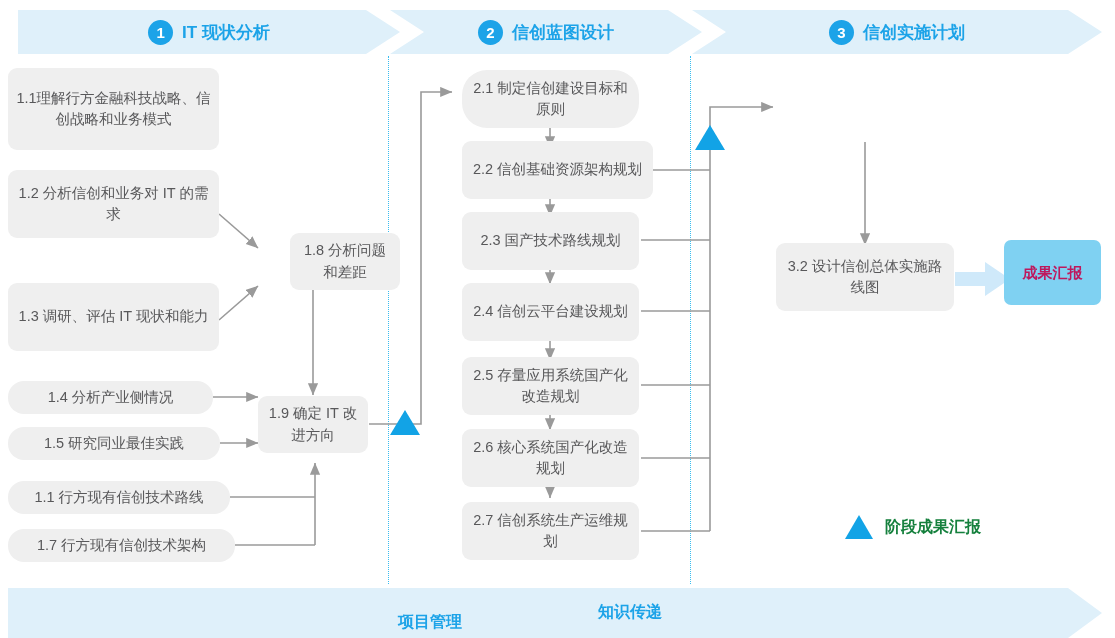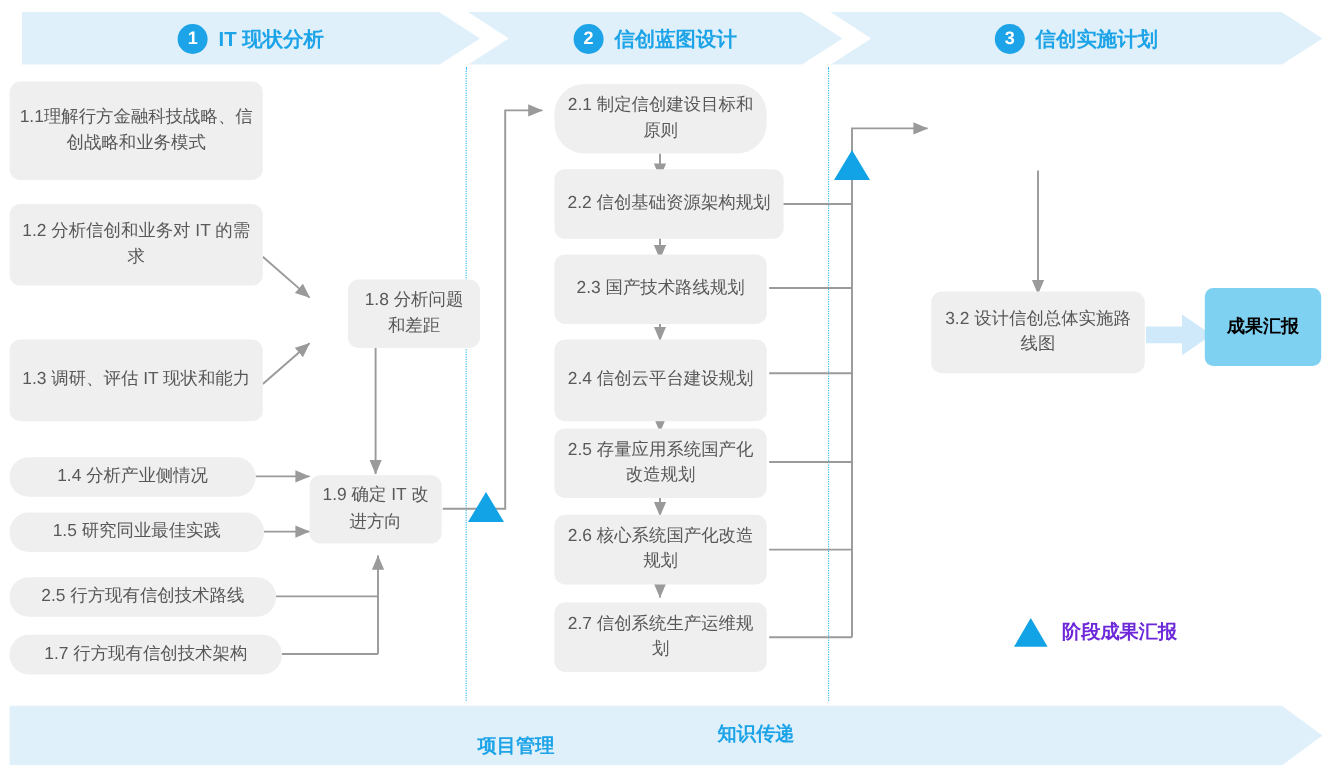--- a/index.html
+++ b/index.html
@@ -51,21 +51,21 @@
     text-align:center;
     padding:4px 7px;
   }
   .node.pill { border-radius:16px; }
 
   
   .deliver {
     position:absolute;
     background:#7fd1f2;
     border-radius:7px;
-    color:#000000;
+    color:#be185d;
     font-size:15px;
     font-weight:bold;
     line-height:1.3;
     display:flex;
     align-items:center;
     justify-content:center;
     text-align:center;
   }
 
   
@@ -75,21 +75,21 @@
     border-left:15px solid transparent;
     border-right:15px solid transparent;
     border-bottom:25px solid #12a3e6;
   }
   .tri.sm {
     border-left-width:14px; border-right-width:14px; border-bottom-width:24px;
   }
 
   
   .legend { position:absolute; display:flex; align-items:center; gap:12px; }
-  .legend .ltxt { color:#6d28d9; font-size:16px; font-weight:bold; white-space:nowrap; }
+  .legend .ltxt { color:#15803d; font-size:16px; font-weight:bold; white-space:nowrap; }
 
   
   .footbar { position:absolute; left:0; top:588px; width:1115px; height:50px; }
   .foot-label {
     position:absolute;
     color:#1ca3e8; font-size:16px; font-weight:bold; white-space:nowrap;
   }
 
   
   .divider {
@@ -174,30 +174,30 @@
     <g>
       <path d="M955,272 L985,272 L985,262 L1010,279 L985,296 L985,286 L955,286 z" fill="#cfe9fa"></path>
     </g>
   </svg>
 
   <div class="node" style="left:8px; top:68px; width:211px; height:82px;">1.1理解行方金融科技战略、信创战略和业务模式</div>
   <div class="node" style="left:8px; top:170px; width:211px; height:68px;">1.2 分析信创和业务对 IT 的需求</div>
   <div class="node" style="left:8px; top:283px; width:211px; height:68px;">1.3 调研、评估 IT 现状和能力</div>
   <div class="node pill" style="left:8px; top:381px; width:205px; height:33px;">1.4 分析产业侧情况</div>
   <div class="node pill" style="left:8px; top:427px; width:212px; height:33px;">1.5 研究同业最佳实践</div>
-  <div class="node pill" style="left:8px; top:481px; width:222px; height:33px;">2.5 行方现有信创技术路线</div>
+  <div class="node pill" style="left:8px; top:481px; width:222px; height:33px;">1.1 行方现有信创技术路线</div>
   <div class="node pill" style="left:8px; top:529px; width:227px; height:33px;">1.7 行方现有信创技术架构</div>
 
   <div class="node" style="left:258px; top:233px; width:110px; height:57px;margin-left:32px;">1.8 分析问题和差距</div>
   <div class="node" style="left:258px; top:396px; width:110px; height:57px;text-align:center;">1.9 确定 IT 改进方向</div>
 
   <div class="node" style="left:462px; top:70px; width:177px; height:58px;border-radius:25px;">2.1 制定信创建设目标和原则</div>
   <div class="node" style="left:462px; top:141px; width:191px; height:58px;">2.2 信创基础资源架构规划</div>
   <div class="node" style="left:462px; top:212px; width:177px; height:58px;">2.3 国产技术路线规划</div>
-  <div class="node" style="left:462px; top:283px; width:177px; height:68px;">2.4 信创云平台建设规划</div>
+  <div class="node" style="left:462px; top:283px; width:177px; height:58px;">2.4 信创云平台建设规划</div>
   <div class="node" style="left:462px; top:357px; width:177px; height:58px;">2.5 存量应用系统国产化改造规划</div>
   <div class="node" style="left:462px; top:429px; width:177px; height:58px;">2.6 核心系统国产化改造规划</div>
   <div class="node" style="left:462px; top:502px; width:177px; height:58px;">2.7 信创系统生产运维规划</div>
 
   <div class="node" style="left:776px; top:243px; width:178px; height:68px;">3.2 设计信创总体实施路线图</div>
 
   <div class="deliver" style="left:1004px; top:240px; width:97px; height:65px;">成果汇报</div>
 
   <div class="tri" style="left:390px; top:410px;"></div>
   <div class="tri" style="left:695px; top:125px;"></div>

